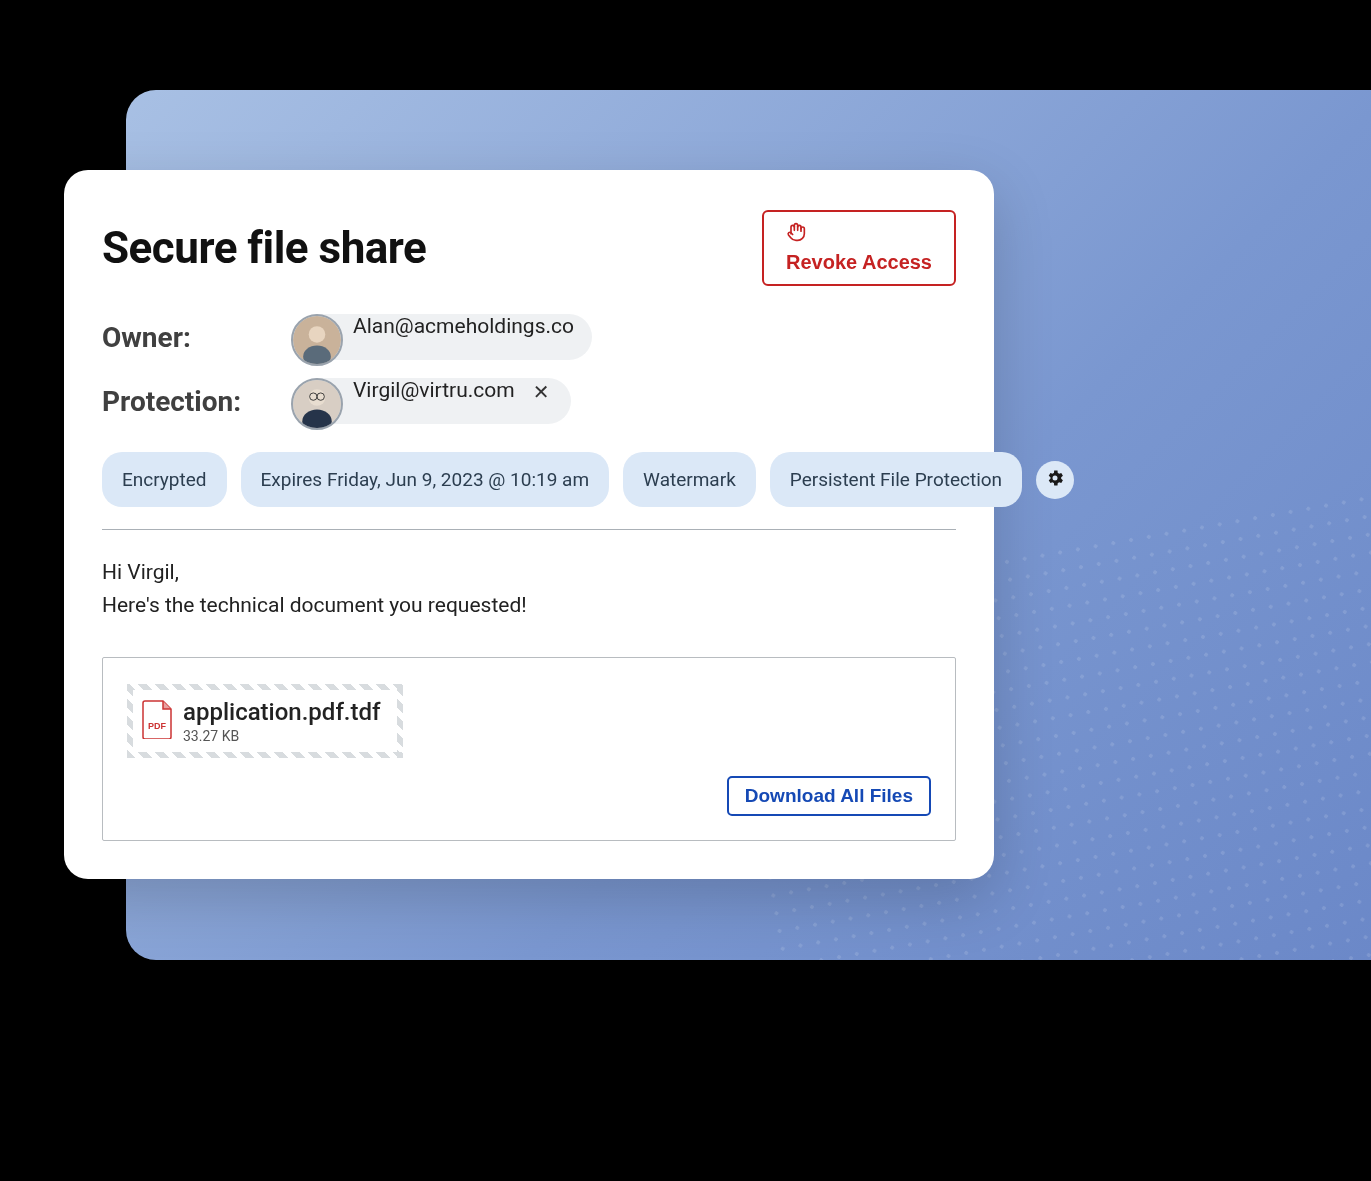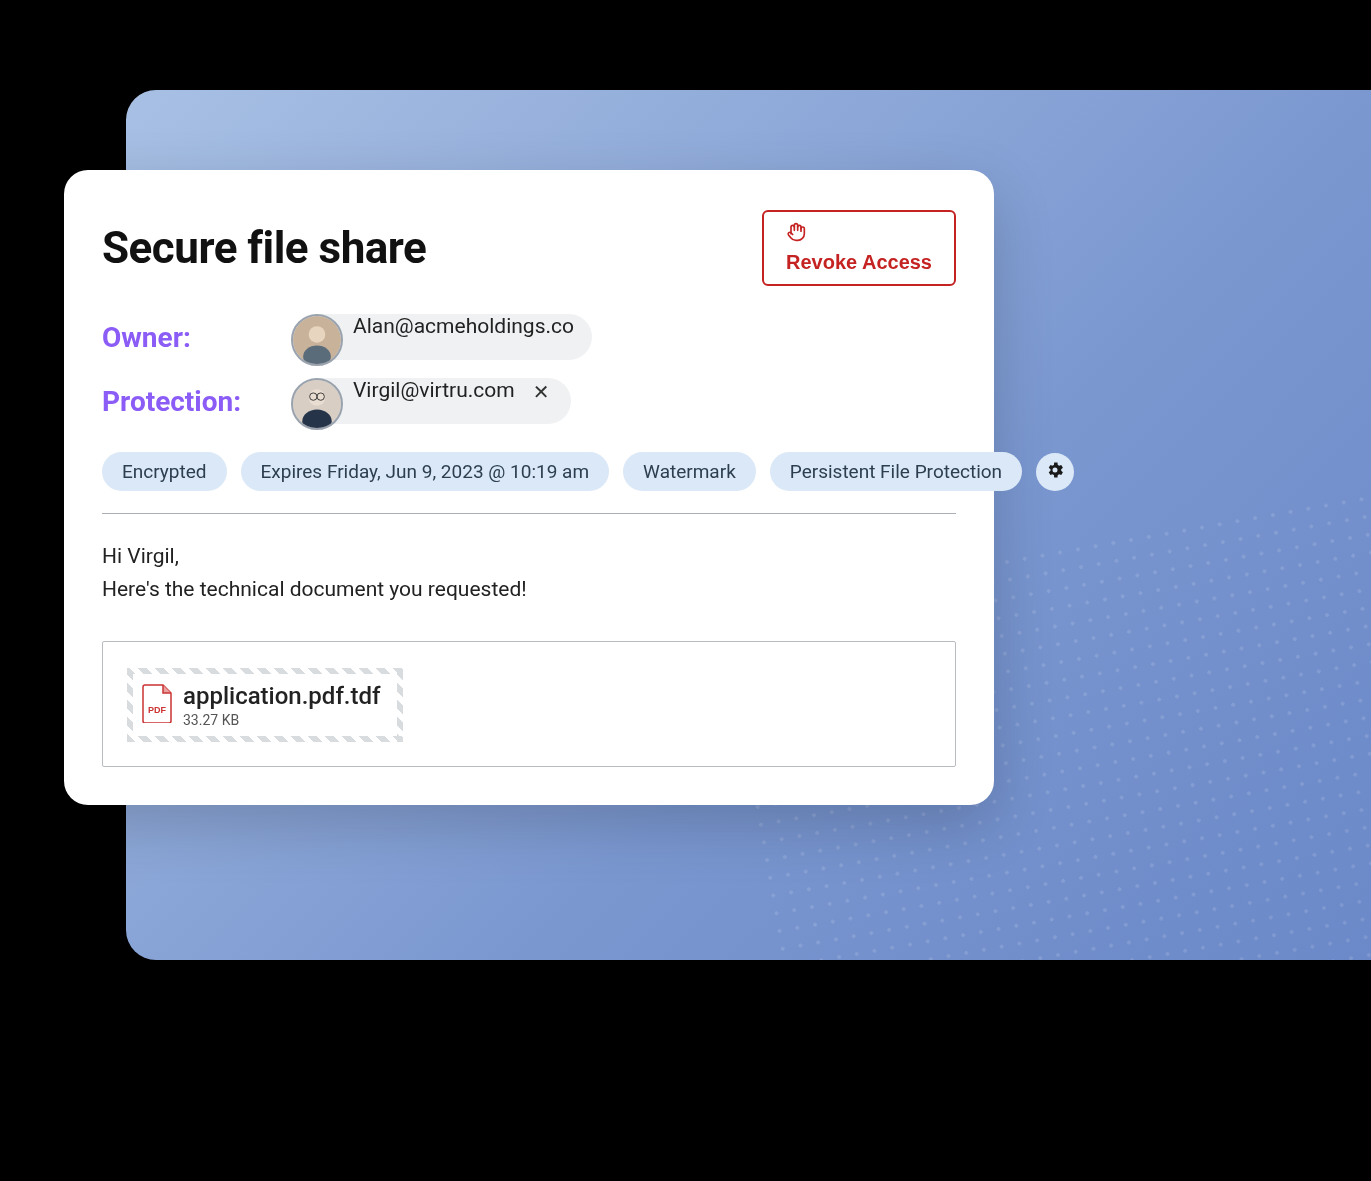--- a/index.html
+++ b/index.html
@@ -71,21 +71,21 @@
   .revoke-btn svg { width: 20px; height: 20px; }
   .meta-row {
     display: flex;
     align-items: center;
     gap: 40px;
     margin-bottom: 18px;
   }
   .meta-label {
     font-size: 28px;
     font-weight: 700;
-    color: #8b5cf6;
+    color: #404040;
     width: 155px;
   }
   .chip {
     display: inline-flex;
     align-items: flex-start;
     background: #eff1f3;
     border-radius: 26px;
     padding-right: 18px;
     height: 46px;
     position: relative;
@@ -118,21 +118,21 @@
     align-items: center;
     gap: 14px;
     margin-top: 28px;
     margin-bottom: 22px;
     flex-wrap: nowrap;
   }
   .tag {
     background: #dbe8f7;
     color: #2c3e50;
     font-size: 19px;
-    padding: 8px 20px;
+    padding: 16px 20px;
     border-radius: 20px;
     white-space: nowrap;
   }
   .gear-btn {
     width: 38px;
     height: 38px;
     border-radius: 50%;
     background: #dbe8f7;
     display: inline-flex;
     align-items: center;
@@ -279,15 +279,18 @@
           <path d="M4 2h18l8 8v28a2 2 0 0 1-2 2H4a2 2 0 0 1-2-2V4a2 2 0 0 1 2-2Z" fill="#fff" stroke="#c33" stroke-width="1.5"></path>
           <path d="M22 2v8h8" fill="#e8a0a0" stroke="#c33" stroke-width="1.5"></path>
           <text x="16" y="30" font-size="9" font-weight="700" fill="#c33" text-anchor="middle" font-family="Arial">PDF</text>
         </svg>
       </span>
       <div class="file-meta">
         <span class="file-name">application.pdf.tdf</span>
         <span class="file-size">33.27 KB</span>
       </div>
     </div>
+    <div class="download-row">
+      <button class="download-btn">Download All Files</button>
+    </div>
   </div>
 
 </div>
 
 </body></html>

